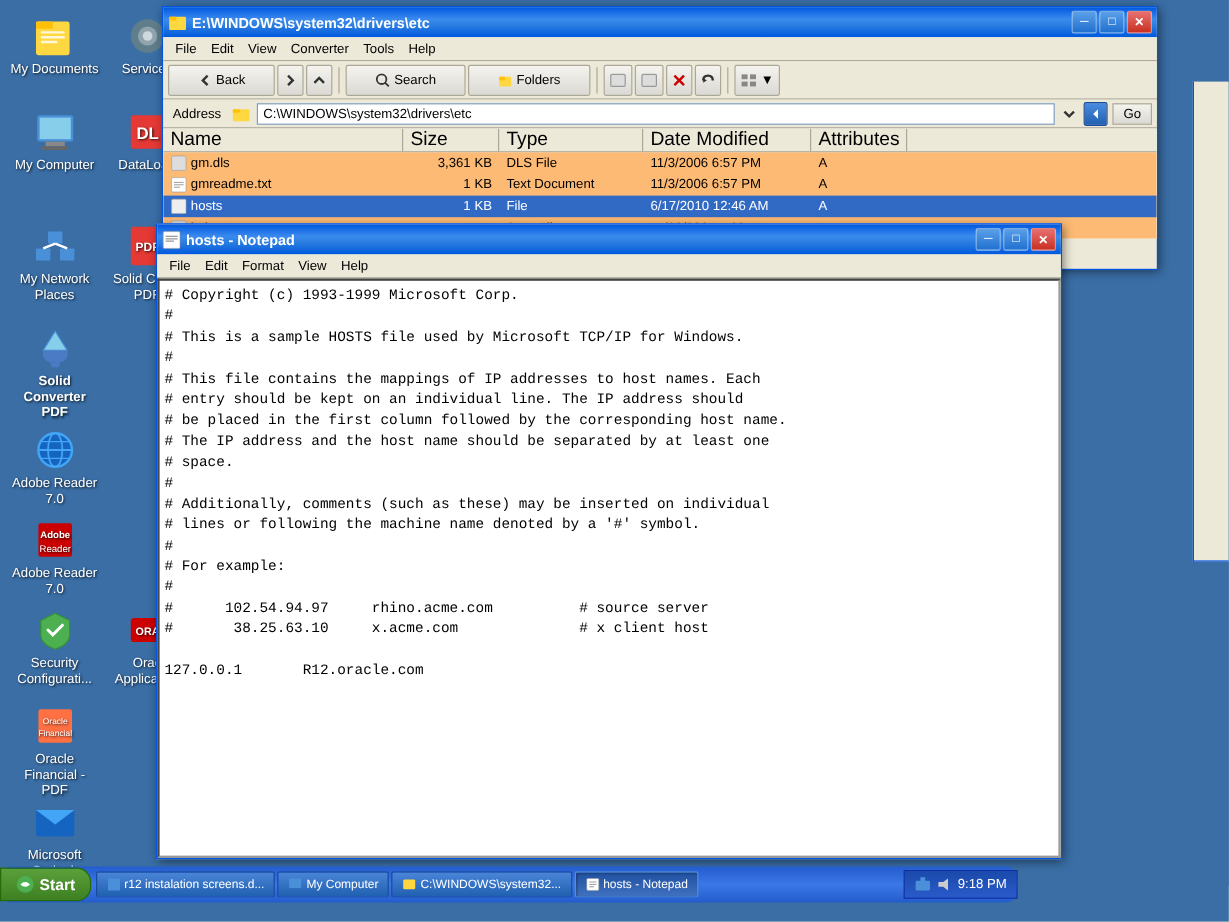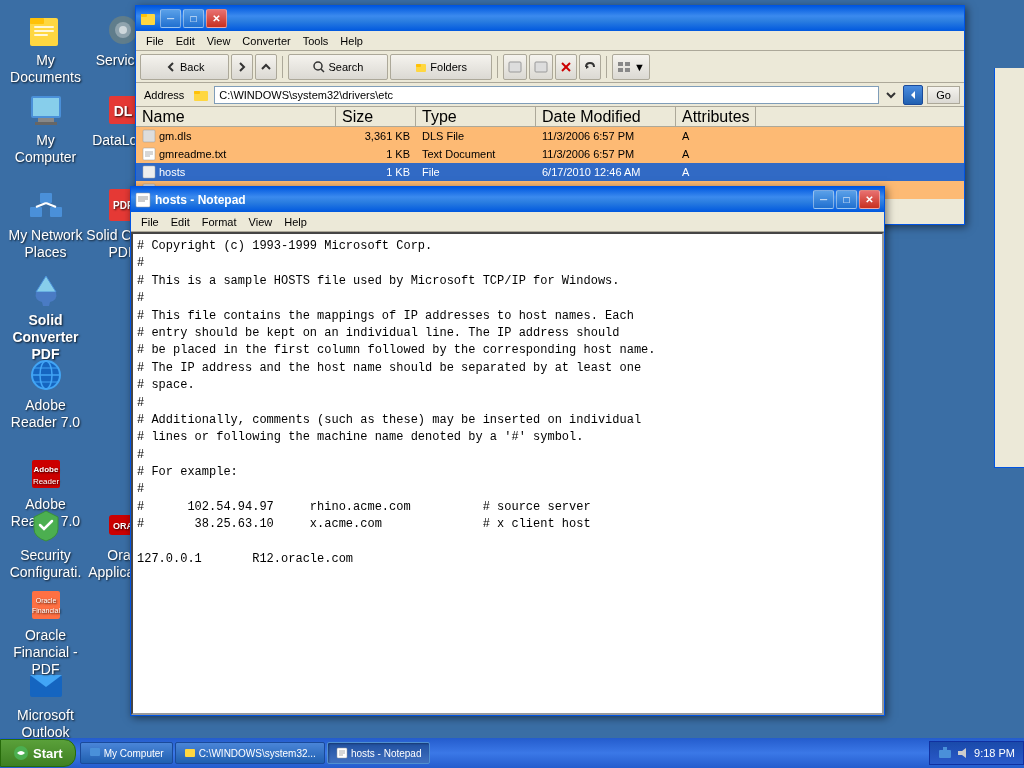--- a/index.html
+++ b/index.html
@@ -24,21 +24,21 @@
     }
     .desktop-icon .icon-img {
       width: 40px;
       height: 40px;
       margin: 0 auto 2px;
       display: flex;
       align-items: center;
       justify-content: center;
     }
     .desktop-icon .icon-label {
-      font-size: 14px;
+      font-size: 11px;
       line-height: 1.2;
       word-wrap: break-word;
     }
 
     
     .window {
       position: absolute;
       background: #ece9d8;
       border: 1px solid #0054e3;
       box-shadow: 2px 2px 8px rgba(0,0,0,0.5);
@@ -217,28 +217,29 @@
     .notepad-window {
       top: 186px;
       left: 130px;
       width: 755px;
       height: 530px;
     }
 
     
     .taskbar {
       position: absolute;
-      bottom: 0;
+      bottom: 16px;
       left: 0;
-      width: 1024px;
+      width: 848px;
       height: 30px;
       background: linear-gradient(to bottom, #245ccd 0%, #3b78e7 50%, #245ccd 100%);
       display: flex;
       align-items: center;
       z-index: 9999;
+      border-radius: 10px;
     }
 
     .start-btn {
       height: 28px;
       padding: 0 12px;
       background: linear-gradient(to bottom, #5aa03a, #3e8022);
       border: 1px solid #266a0a;
       border-radius: 0 12px 12px 0;
       color: white;
       font-weight: bold;
@@ -401,21 +402,21 @@
           <circle cx="18" cy="18" r="14" fill="#1565c0" stroke="#42a5f5" stroke-width="2"></circle>
           <ellipse cx="18" cy="18" rx="6" ry="14" fill="none" stroke="#42a5f5" stroke-width="1.5"></ellipse>
           <line x1="4" y1="18" x2="32" y2="18" stroke="#42a5f5" stroke-width="1.5"></line>
           <line x1="6" y1="11" x2="30" y2="11" stroke="#42a5f5" stroke-width="1"></line>
           <line x1="6" y1="25" x2="30" y2="25" stroke="#42a5f5" stroke-width="1"></line>
         </svg>
     </div>
     <div class="icon-label">Adobe Reader 7.0</div>
   </div>
 
-  <div class="desktop-icon" style="top:454px;left:8px;">
+  <div class="desktop-icon" style="top:430px;left:8px;">
     <div class="icon-img">
       <svg width="36" height="36" viewBox="0 0 36 36">
           <rect x="4" y="4" width="28" height="28" rx="2" fill="#cc0000"></rect>
           <text x="18" y="16" text-anchor="middle" fill="white" font-size="8" font-weight="bold">Adobe</text>
           <text x="18" y="28" text-anchor="middle" fill="white" font-size="8">Reader</text>
         </svg>
     </div>
     <div class="icon-label">Adobe Reader 7.0</div>
   </div>
 
@@ -465,20 +466,21 @@
 <div class="window-behind"></div>
 
 <div class="window explorer-window">
   <div class="window-titlebar">
     <div class="title-icon">
       <svg width="16" height="16" viewBox="0 0 16 16">
           <rect x="1" y="3" width="14" height="11" rx="1" fill="#ffd740"></rect>
           <rect x="1" y="3" width="6" height="3" rx="1" fill="#ffc107"></rect>
         </svg>
     </div>
+    <div class="title-text">E:\WINDOWS\system32\drivers\etc</div>
     <div class="window-controls">
       <div class="win-btn">─</div>
       <div class="win-btn">□</div>
       <div class="win-btn close-btn">✕</div>
     </div>
   </div>
   <div class="window-content">
     <div class="menu-bar">
       <span class="menu-item">File</span>
       <span class="menu-item">Edit</span>
@@ -698,20 +700,26 @@
     <svg width="16" height="16" viewBox="0 0 16 16">
         <circle cx="8" cy="8" r="7" fill="#4caf50"></circle>
         <path d="M4 8 Q8 4 12 8 Q8 12 4 8" fill="white"></path>
       </svg>
     <span>Start</span>
   </div>
 
   <div class="taskbar-tasks">
     <div class="task-btn">
       <svg width="12" height="12" viewBox="0 0 12 12">
+          <rect x="1" y="1" width="10" height="10" rx="1" fill="#4a90d9"></rect>
+        </svg>
+      <span>r12 instalation screens.d...</span>
+    </div>
+    <div class="task-btn">
+      <svg width="12" height="12" viewBox="0 0 12 12">
           <rect x="1" y="1" width="10" height="8" rx="1" fill="#4a90d9"></rect>
         </svg>
       <span>My Computer</span>
     </div>
     <div class="task-btn">
       <svg width="12" height="12" viewBox="0 0 12 12">
           <rect x="1" y="2" width="10" height="8" rx="1" fill="#ffd740"></rect>
         </svg>
       <span>C:\WINDOWS\system32...</span>
     </div>

